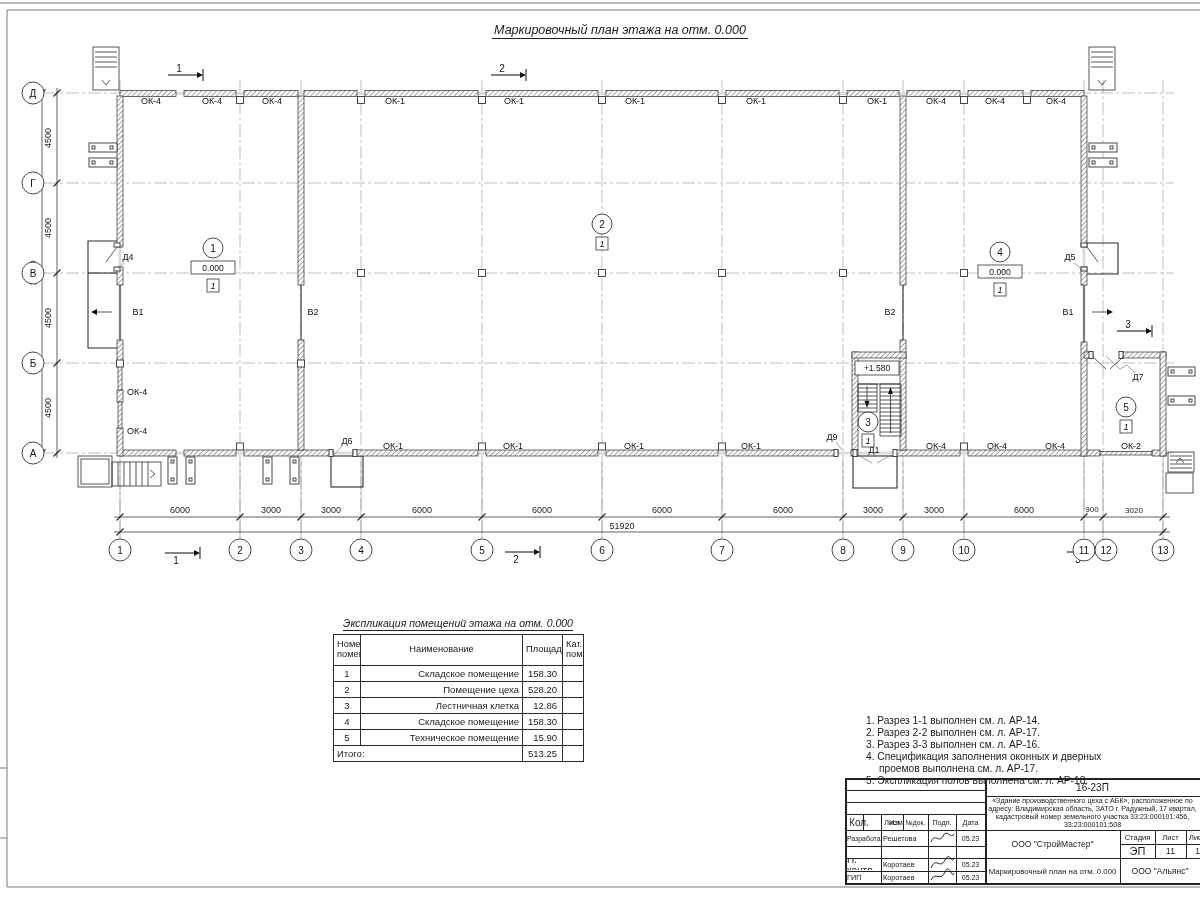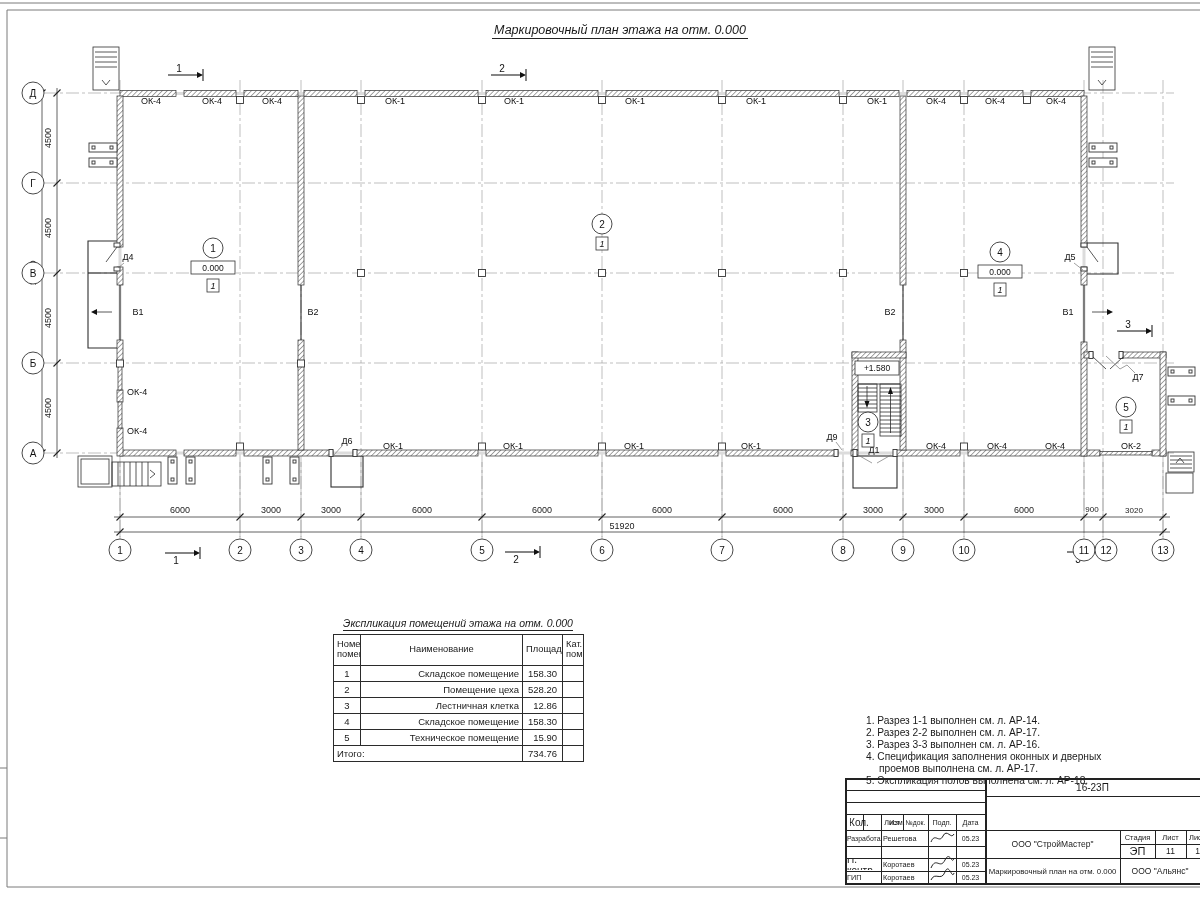--- a/index.html
+++ b/index.html
@@ -575,21 +575,21 @@
         <td></td>
       </tr>
       <tr>
         <td class="cnum">5</td>
         <td class="cname">Техническое помещение</td>
         <td class="carea">15.90</td>
         <td></td>
       </tr>
       <tr>
         <td colspan="2" class="ctot">Итого:</td>
-        <td class="carea">734.76</td>
+        <td class="carea">513.25</td>
         <td></td>
       </tr>
     </tbody>
   </table>
 </div>
 
 <div class="abs" id="notes">
   <div>1. Разрез 1-1 выполнен см. л. АР-14.</div>
   <div>2. Разрез 2-2 выполнен см. л. АР-17.</div>
   <div>3. Разрез 3-3 выполнен см. л. АР-16.</div>
@@ -615,20 +615,21 @@
   <div class="vl" style="left:36px;top:36px;height:70px;"></div>
   <div class="vl" style="left:58px;top:36px;height:16px;"></div>
   <div class="vl" style="left:83px;top:36px;height:70px;"></div>
   <div class="vl" style="left:111px;top:36px;height:70px;"></div>
   <div class="vl th" style="left:140px;top:0;height:106px;"></div>
   <div class="vl" style="left:275px;top:52px;height:54px;"></div>
   <div class="vl" style="left:310px;top:52px;height:28px;"></div>
   <div class="vl" style="left:341px;top:52px;height:28px;"></div>
 
   <div class="cell" style="left:140px;top:2px;width:215px;height:14px;font-size:10px;">16-23П</div>
+  <div class="cell" style="left:142px;top:19px;width:211px;height:32px;font-size:7.1px;line-height:8px;">«Здание производственного цеха с АБК», расположенное по адресу: Владимирская область, ЗАТО г. Радужный, 17 квартал, кадастровый номер земельного участка 33:23:000101:456, 33:23:000101:508</div>
   <div class="cell" style="left:0;top:37px;width:18px;height:14px;font-size:7.2px;padding-left:43px;">Изм.</div>
   <div class="cell" style="left:5px;top:37px;width:18px;height:14px;font-size:10px;">Кол.</div>
   <div class="cell" style="left:36px;top:37px;width:22px;height:14px;font-size:7.2px;">Лист</div>
   <div class="cell" style="left:58px;top:37px;width:25px;height:14px;font-size:6.8px;">№док.</div>
   <div class="cell" style="left:83px;top:37px;width:28px;height:14px;font-size:7.2px;">Подп.</div>
   <div class="cell" style="left:111px;top:37px;width:29px;height:14px;font-size:7.2px;">Дата</div>
   <div class="cell left" style="left:2px;top:54px;width:34px;height:12px;font-size:6.9px;">Разработал</div>
   <div class="cell left" style="left:38px;top:54px;width:44px;height:12px;font-size:7.3px;">Решетова</div>
   <div class="cell" style="left:111px;top:54px;width:29px;height:12px;font-size:7px;">05.23</div>
   <div class="cell left" style="left:2px;top:81px;width:34px;height:11px;font-size:10px;">Н. контр.</div>

